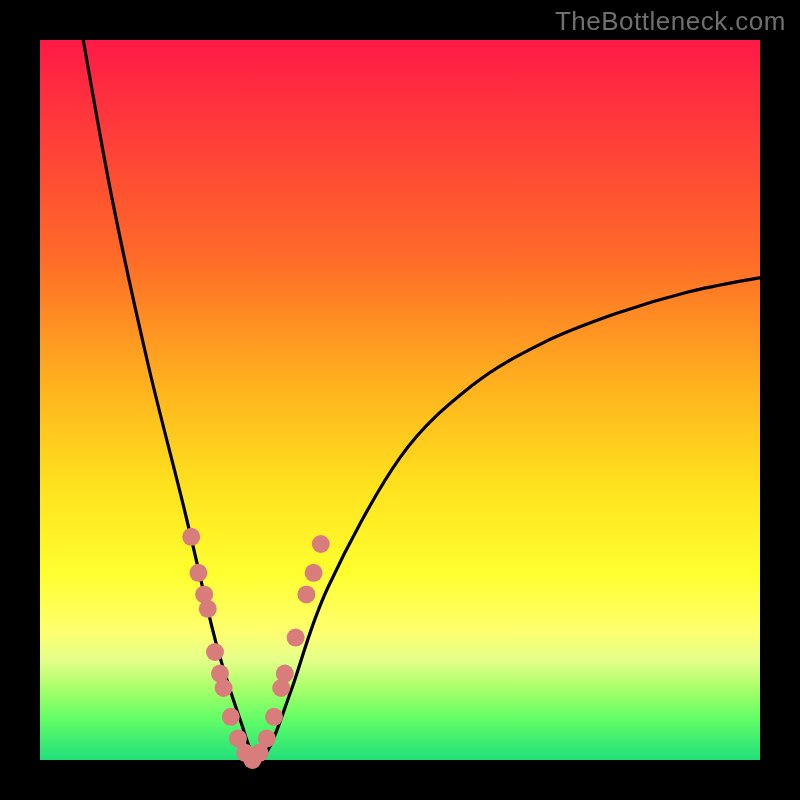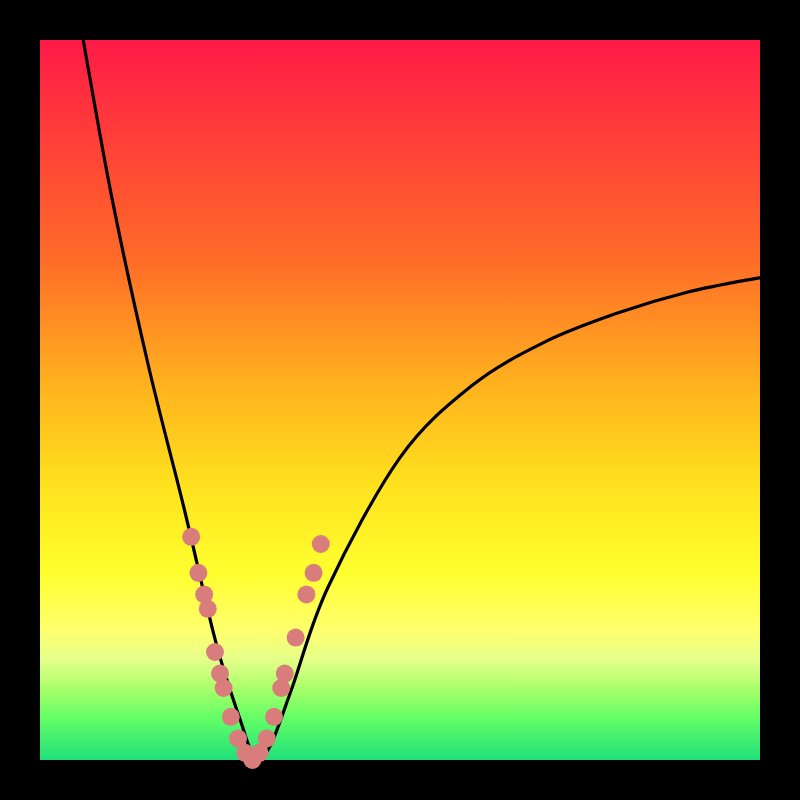--- a/index.html
+++ b/index.html
@@ -56,20 +56,21 @@
     overflow: visible;
   }
   .pt {
     fill: #d97c7c;
   }
 </style>
 </head>
 <body>
 
 <div class="frame">
+  <div class="watermark">TheBottleneck.com</div>
   <div class="plot">
     <svg class="curve" viewBox="0 0 720 720">
       <path id="curve-path" fill="none" stroke="#000000" stroke-width="3.2" d="M 43.199999999999996,0 C 48,26.399999999999995 61.199999999999996,104.39999999999998 72,158.39999999999998 C 82.8,212.39999999999998 96,272.3999999999999 108,323.99999999999994 C 120,375.59999999999997 133.2,423.6 144,468 C 154.8,512.4 165.59999999999997,561.6 172.79999999999998,590.4 C 180,619.1999999999999 182.4,625.1999999999999 187.20000000000002,640.8 C 192.00000000000003,656.4 198.00000000000003,673.2 201.60000000000002,684 C 205.20000000000002,694.8 206.39999999999998,699.6 208.79999999999998,705.6 C 211.2,711.6 212.4,720 216,720 C 219.6,720 224.4,717.6 230.4,705.6 C 236.4,693.6 242.39999999999998,674.4 251.99999999999997,648 C 261.59999999999997,621.6 270,585.6 288,547.2 C 306,508.80000000000007 336,451.20000000000005 360,417.6 C 384,384 408,364.79999999999995 432,345.59999999999997 C 456,326.4 479.99999999999994,314.40000000000003 503.99999999999994,302.40000000000003 C 528,290.40000000000003 552,282 576,273.6 C 600,265.20000000000005 624,258 648,252 C 672,246 708,239.99999999999997 720,237.59999999999997"></path>
       <g id="markers">
           <circle cx="151.2" cy="496.8" r="9" class="pt" fill="#d97c7c"></circle>
           <circle cx="158.4" cy="532.8" r="9" class="pt" fill="#d97c7c"></circle>
           <circle cx="164.16" cy="554.4" r="9" class="pt" fill="#d97c7c"></circle>
           <circle cx="167.76000000000002" cy="568.8" r="9" class="pt" fill="#d97c7c"></circle>
           <circle cx="174.96" cy="612" r="9" class="pt" fill="#d97c7c"></circle>
           <circle cx="180" cy="633.6" r="9" class="pt" fill="#d97c7c"></circle>

